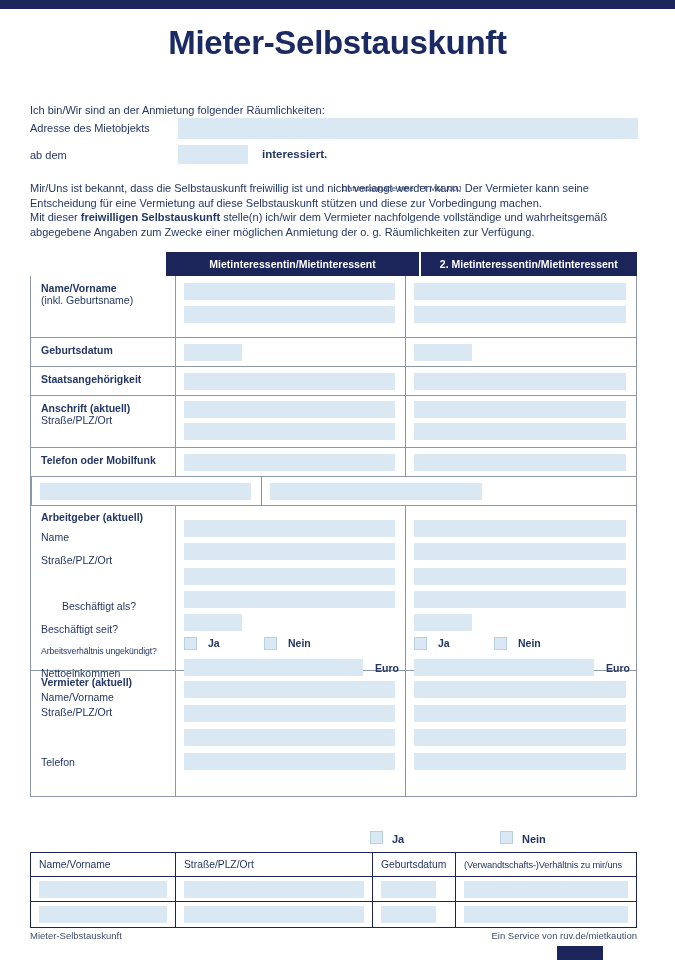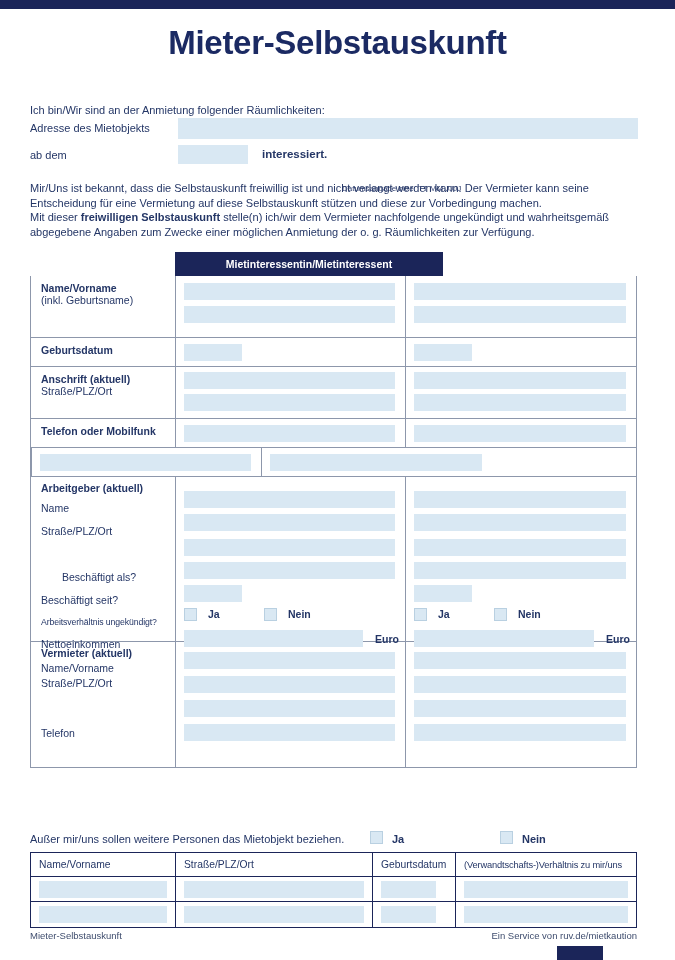--- a/index.html
+++ b/index.html
@@ -86,27 +86,28 @@
   <div class="abs txt" style="left:30px; top:122px;text-align:right;">Adresse des Mietobjekts</div>
   <div class="abs field" style="left:178px; top:118px; width:460px; height:21px;"></div>
 
   <div class="abs txt" style="left:30px; top:149px;">ab dem</div>
   <div class="abs field" style="left:178px; top:145px; width:70px; height:19px;"></div>
   <div class="abs txt b" style="left:262px; top:148px; font-size:11.5px;">interessiert.</div>
   <div class="abs hint" style="left:342px; top:152px;">Datumsangabe bitte: TT MM JJJJ</div>
 
   <div class="notice">
     <span>Mir/Uns ist bekannt, dass die Selbstauskunft freiwillig ist und nicht verlangt werden kann. Der Vermieter kann seine Entscheidung für eine Vermietung auf diese Selbstauskunft stützen und diese zur Vorbedingung machen.</span><br>
-    <span>Mit dieser </span><span class="b">freiwilligen Selbstauskunft</span><span> stelle(n) ich/wir dem Vermieter nachfolgende ungekündigt und wahrheitsgemäß abgegebene Angaben zum Zwecke einer möglichen Anmietung der o. g. Räumlichkeiten zur Verfügung.</span>
+    <span>Mit dieser </span><span class="b">freiwilligen Selbstauskunft</span><span> stelle(n) ich/wir dem Vermieter nachfolgende vollständige und wahrheitsgemäß abgegebene Angaben zum Zwecke einer möglichen Anmietung der o. g. Räumlichkeiten zur Verfügung.</span>
   </div>
 
   <div class="mtable">
     <div class="mhead">
       <div class="mh-sp"></div>
       <div class="mh">Mietinteressentin/Mietinteressent</div>
+      <div class="mh mh2">2. Mietinteressentin/Mietinteressent</div>
     </div>
     <div class="mbody">
 
       <div class="trow" style="height:62px;">
         <div class="tl">
           <div class="lbl-b">Name/Vorname</div>
           <div class="lbl-r">(inkl. Geburtsname)</div>
         </div>
         <div class="tc">
           <div class="inp mt7"></div>
@@ -123,20 +124,31 @@
             <div class="lbl-b">Geburtsdatum</div>
           </div>
         <div class="tc">
             <div class="inp sm mt6"></div>
           </div>
         <div class="tc tc2">
             <div class="inp sm mt6"></div>
           </div>
       </div>
 
+      <div class="trow" style="height:29px;">
+        <div class="tl">
+            <div class="lbl-b">Staatsangehörigkeit</div>
+          </div>
+        <div class="tc">
+            <div class="inp mt6"></div>
+          </div>
+        <div class="tc tc2">
+            <div class="inp mt6"></div>
+          </div>
+      </div>
 
 
       <div class="trow" style="height:52px;">
         <div class="tl">
           <div class="lbl-b">Anschrift (aktuell)</div>
           <div class="lbl-r">Straße/PLZ/Ort</div>
         </div>
         <div class="tc">
           <div class="inp mt5"></div>
           <div class="inp mt5"></div>
@@ -223,21 +235,20 @@
           <div class="fi" style="top:10px;"></div>
           <div class="fi" style="top:34px;"></div>
           <div class="fi" style="top:58px;"></div>
           <div class="fi" style="top:82px;"></div>
         </div>
       </div>
 
     </div>
   </div>
 
-  <div class="more-sentence">Außer mir/uns sollen weitere Personen das Mietobjekt beziehen.</div>
   <div class="abs cb" style="left:370px; top:831px;"></div>
   <div class="abs txt b" style="left:392px; top:833px;">Ja</div>
   <div class="abs cb" style="left:500px; top:831px;"></div>
   <div class="abs txt b" style="left:522px; top:833px;">Nein</div>
 
   <div class="ptable">
     <div class="pt-row pt-head">
       <div class="pc pc1">Name/Vorname</div>
       <div class="pc pc2">Straße/PLZ/Ort</div>
       <div class="pc pc3">Geburtsdatum</div>

